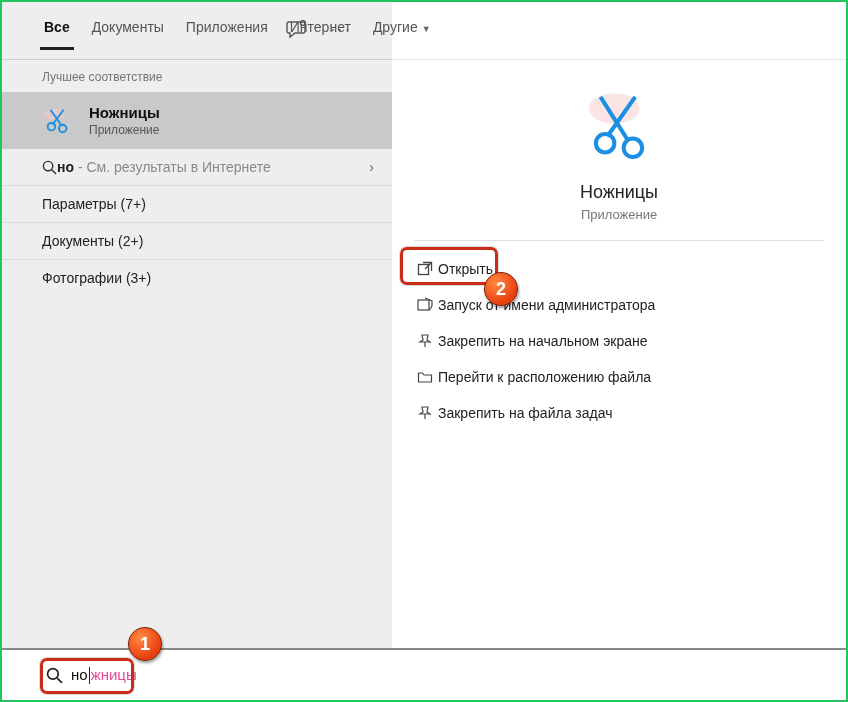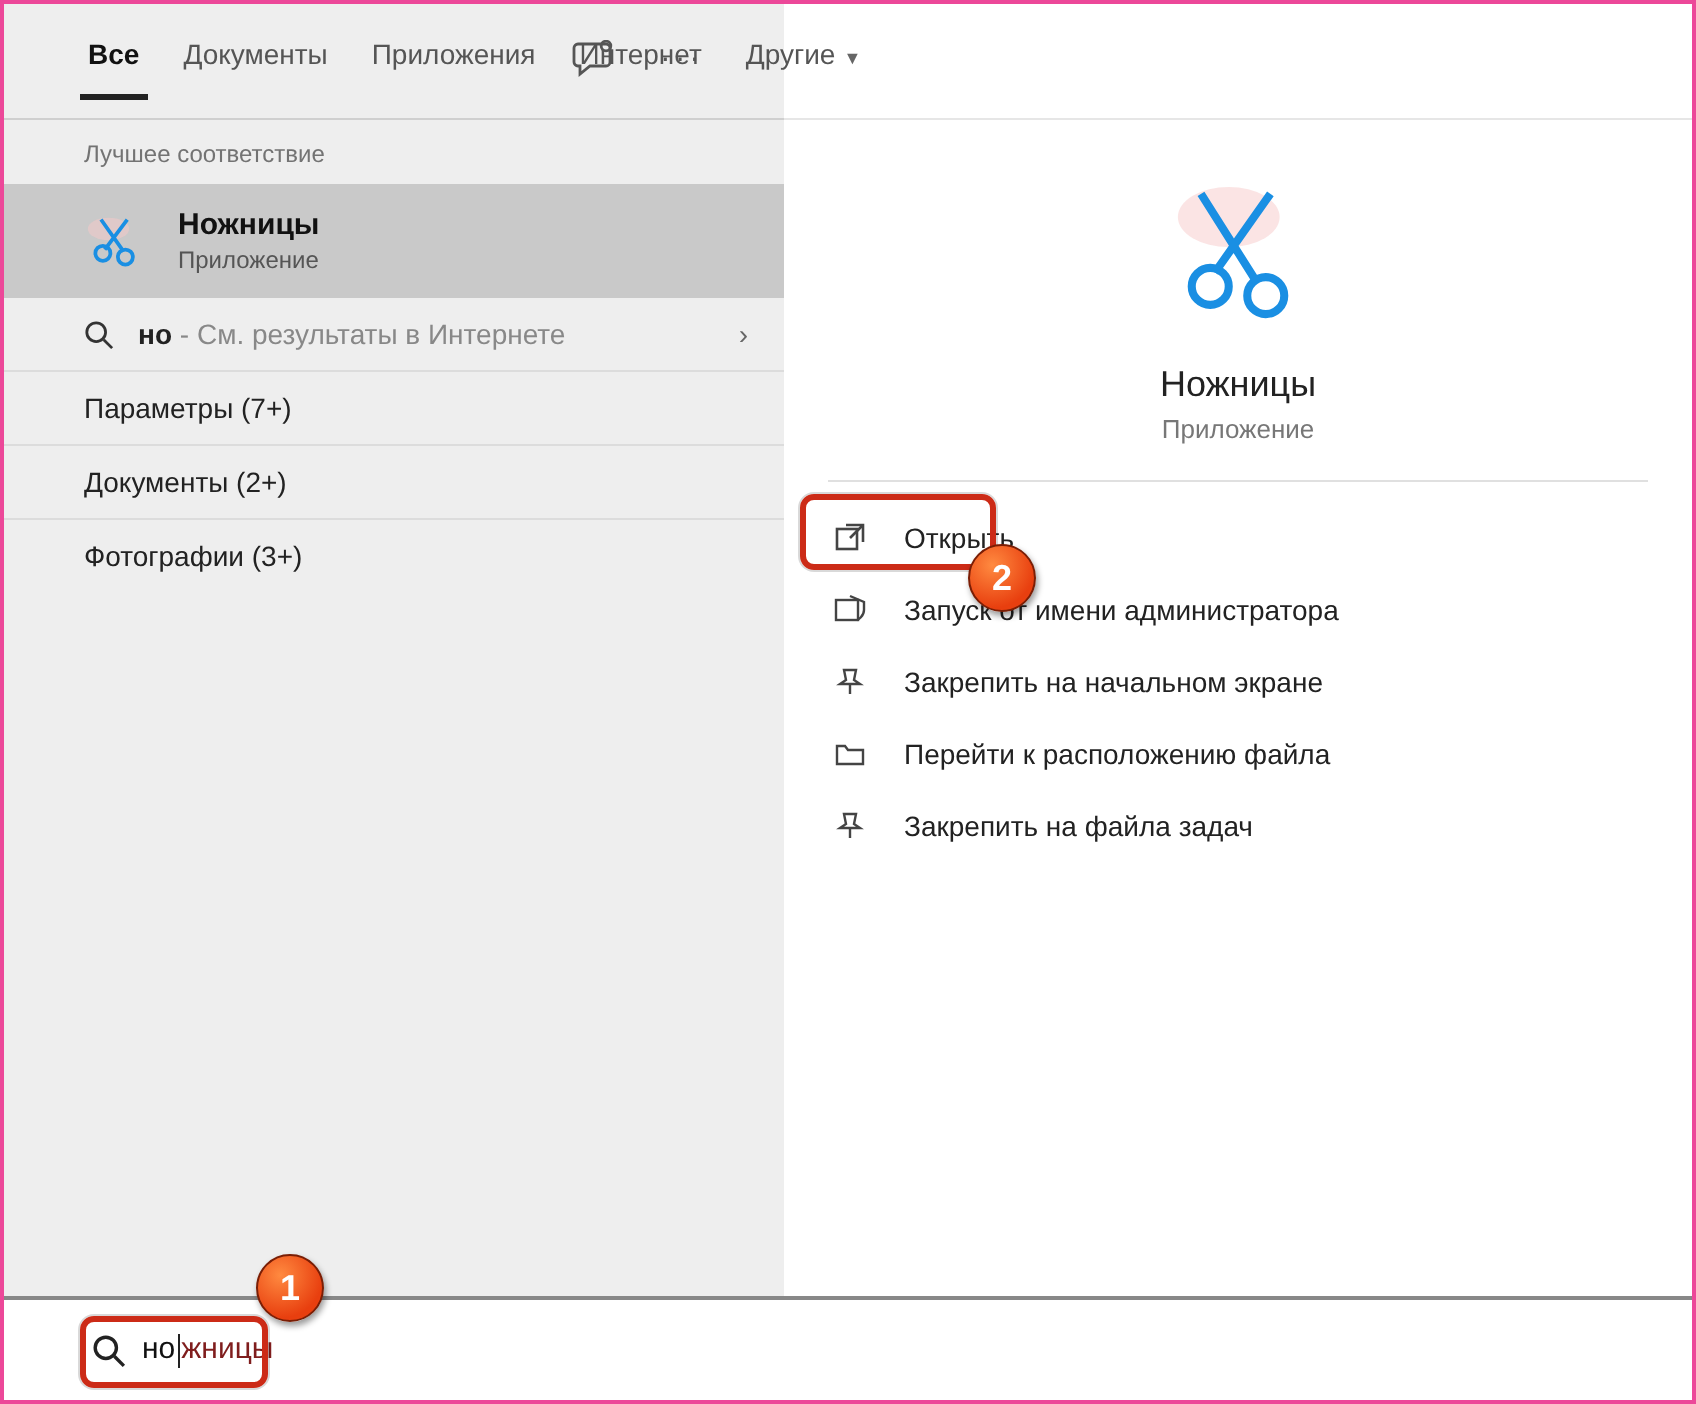--- a/index.html
+++ b/index.html
@@ -1,49 +1,49 @@
 <!DOCTYPE html>
 <html><head>
 <meta charset="utf-8">
 <style>
 * { margin: 0; padding: 0; box-sizing: border-box; font-family: "Segoe UI", Arial, sans-serif; }
 body { background: #fff; width: 848px; height: 702px; overflow: hidden; position: relative; }
-.container { width: 848px; height: 702px; border: 2px solid #ec4899; background: #fff; display: flex; flex-direction: column; }
+.container { width: 848px; height: 702px; border: 2px solid #22c55e; background: #fff; display: flex; flex-direction: column; }
 .main-body { display: flex; flex: 1; min-height: 0; }
 .left-pane { width: 390px; background: #eeeeee; display: flex; flex-direction: column; }
 .right-pane { flex: 1; background: #fff; display: flex; flex-direction: column; padding: 0; }
 .header { height: 58px; display:flex; align-items:center; border-bottom:1px solid #cfcfcf; padding:0 42px 0 42px; background:#eeeeee; position:relative; }
 .tabs { display:flex; gap:22px; align-items:center; }
 .tab { font-size:14px; color:#555; cursor:pointer; padding:6px 0 14px 0; position:relative; }
 .tab.active { font-weight:600; color:#111; }
 .tab.active::after { content:""; position:absolute; left:-4px; right:-4px; bottom:-1px; height:3px; background:#222; }
 .chev { font-size:9px; margin-left:4px; color:#666; }
 .header-right { position:absolute; right:40px; top:18px; display:flex; gap:22px; align-items:center; color:#555; }
 .feedback-ico, .more-ico { cursor:pointer; }
 .section-label { font-size:12px; color:#737373; padding:10px 18px 8px 40px; }
 .best-match { display:flex; align-items:center; gap:15px; padding:12px 18px 12px 40px; background:#c9c9c9; }
 .bm-icon { width:32px; height:32px; display:flex; align-items:center; justify-content:center; }
 .bm-title { font-size:15px; color:#111; font-weight:600; }
 .bm-sub { font-size:12px; color:#555; margin-top:2px; }
-.result-row { display:flex; align-items:center; padding:10px 18px 10px 40px; font-size:14px; color:#222; cursor:pointer; gap:12px; position:relative; }
+.result-row { display:flex; align-items:center; padding:10px 18px 10px 40px; font-size:14px; color:#222; cursor:pointer; position:relative; }
 .result-row .chev-right { position:absolute; right:18px; color:#666; font-size:14px; }
 .result-row .dim { color:#888; }
 .search-bar { height:52px; border-top:2px solid #888; background:#fff; display:flex; align-items:center; padding:0 18px; position:relative; }
 .search-bar .mag { color:#333; margin-right:8px; margin-left:26px; }
 .search-field { border:none; outline:none; font-size:15px; color:#222; flex:1; background:transparent; }
 .search-field::placeholder { color:#bbb; }
 .highlight-box { position:absolute; border:3px solid #cc2b17; border-radius:7px; box-shadow:0 0 0 1px rgba(0,0,0,.15); pointer-events:none; }
 .badge { position:absolute; width:34px; height:34px; border-radius:50%; background:radial-gradient(circle at 35% 30%, #ff8a40, #e83f0f 70%); color:#fff; font-weight:700; font-size:18px; display:flex; align-items:center; justify-content:center; box-shadow:1px 2px 3px rgba(0,0,0,.4); border:1px solid #7a1e05; pointer-events:none; }
 .right-header { display:flex; flex-direction:column; align-items:center; padding-top:28px; }
 .app-icon-lg { width:78px; height:78px; display:flex; align-items:center; justify-content:center; margin-bottom:10px; }
 .app-title { font-size:18px; color:#222; margin-top:6px; }
 .app-sub { font-size:13px; color:#777; margin-top:4px; }
 .divider { height:1px; background:#e0e0e0; margin:18px 22px 6px 22px; }
 .action-list { padding:4px 14px 0 14px; }
-.action { display:flex; align-items:center; gap:18px; padding:9px 10px; font-size:14px; color:#222; cursor:pointer; border-radius:4px; position:relative; }
+.action { display:flex; align-items:center; gap:4px; padding:9px 10px; font-size:14px; color:#222; cursor:pointer; border-radius:4px; position:relative; }
 .action .aicon { width:18px; height:18px; display:flex; align-items:center; justify-content:center; color:#444; flex-shrink:0; }
 svg { display:block; }
 .sep-row { height:1px; background:#dcdcdc; margin:0 0 0 0; }
 </style>
 </head>
 <body>
 
 <div class="container">
   <div class="main-body">
 
@@ -174,20 +174,20 @@
   </div>
 
   <div class="search-bar">
     <span class="mag">
       <svg width="17" height="17" viewBox="0 0 16 16">
           <circle cx="6.5" cy="6.5" r="5" fill="none" stroke="#222" stroke-width="1.6"></circle>
           <line x1="10.5" y1="10.5" x2="15" y2="15" stroke="#222" stroke-width="1.6"></line>
         </svg>
     </span>
     <div class="search-field">
-      <span style="color:#111;font-weight:500;">но</span><span style="border-left:1px solid #222;height:17px;display:inline-block;vertical-align:middle;margin:0 1px;"></span><span style="color:#7f1d1d;">жницы</span>
+      <span style="color:#111;font-weight:500;">но</span><span style="border-left:1px solid #222;height:17px;display:inline-block;vertical-align:middle;margin:0 1px;"></span><span style="color:#ec4899;">жницы</span>
     </div>
     <span class="highlight-box" style="left:38px; top:8px; width:94px; height:36px;"></span>
   </div>
 </div>
 
 <div class="badge" style="left:128px; top:627px;">1</div>
 <div class="badge" style="left:484px; top:272px;">2</div>
 
 </body></html>

